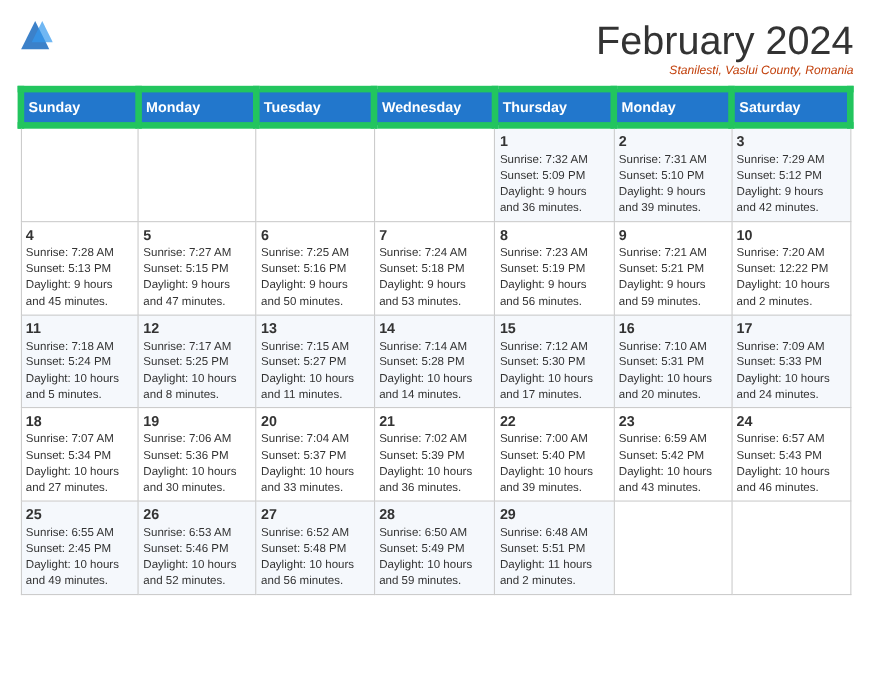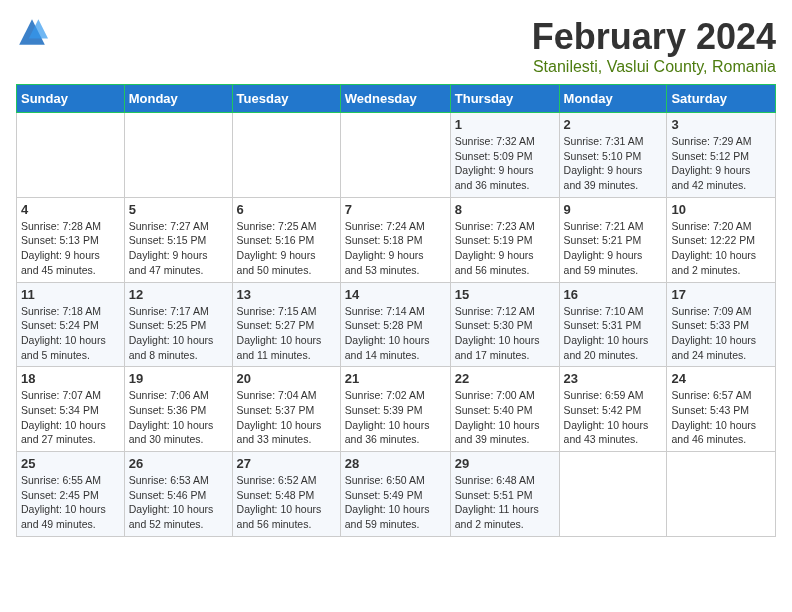--- a/index.html
+++ b/index.html
@@ -38,40 +38,41 @@
     .logo-icon {
       width: 32px;
       height: 32px;
       margin-right: 4px;
     }
     .title-block {
       text-align: right;
     }
     .month-year {
       font-size: 36px;
-      font-weight: bold;
+      font-weight: normal;
       color: #333;
     }
     .location {
-      font-size: 16px;
-      color: #4d7c0f;
+      font-size: 11px;
+      color: #c2410c;
+      font-style: italic;
     }
     .calendar {
       width: 100%;
       border-collapse: collapse;
       font-size: 11px;
     }
     .calendar thead tr th {
       background-color: #2277cc;
       color: #fff;
       padding: 6px 4px;
       text-align: left;
       font-size: 13px;
       font-weight: bold;
-      border: 1px solid #22c55e;
+      border: 6px solid #22c55e;
     }
     .calendar tbody tr td {
       border: 1px solid #ccc;
       vertical-align: top;
       padding: 4px;
       width: 113px;
       min-height: 80px;
       background: #fff;
     }
     .calendar tbody tr:nth-child(odd) td {

